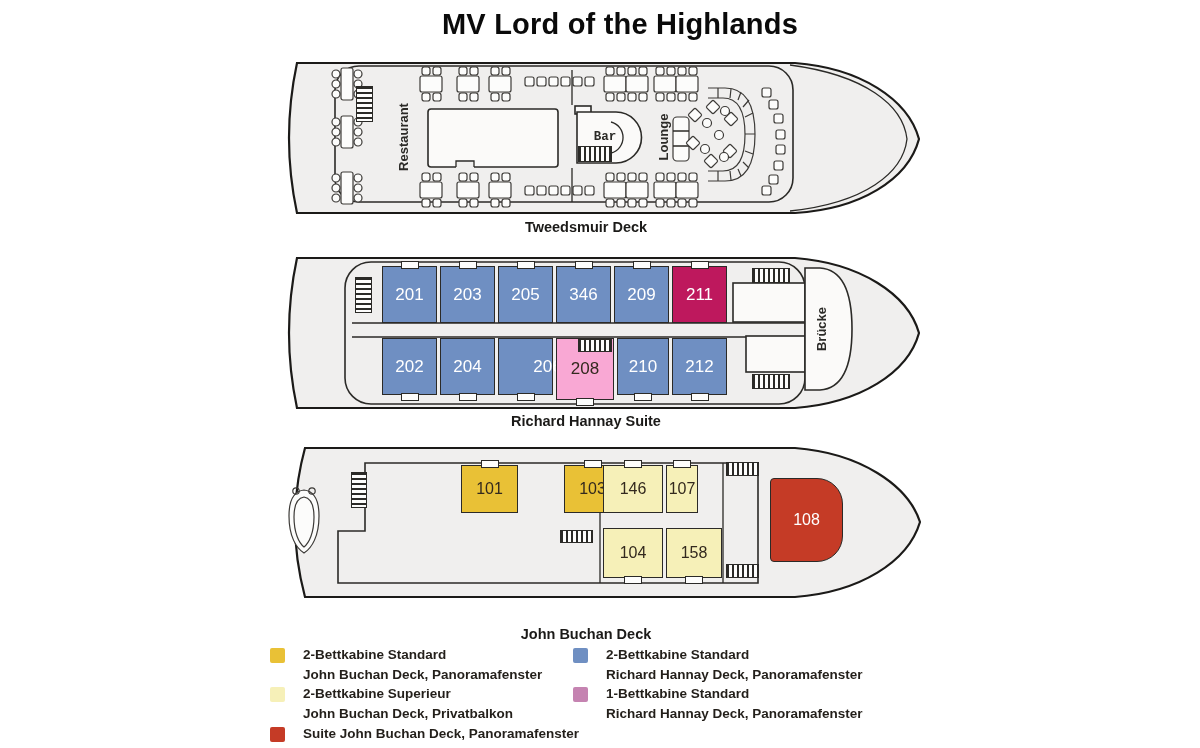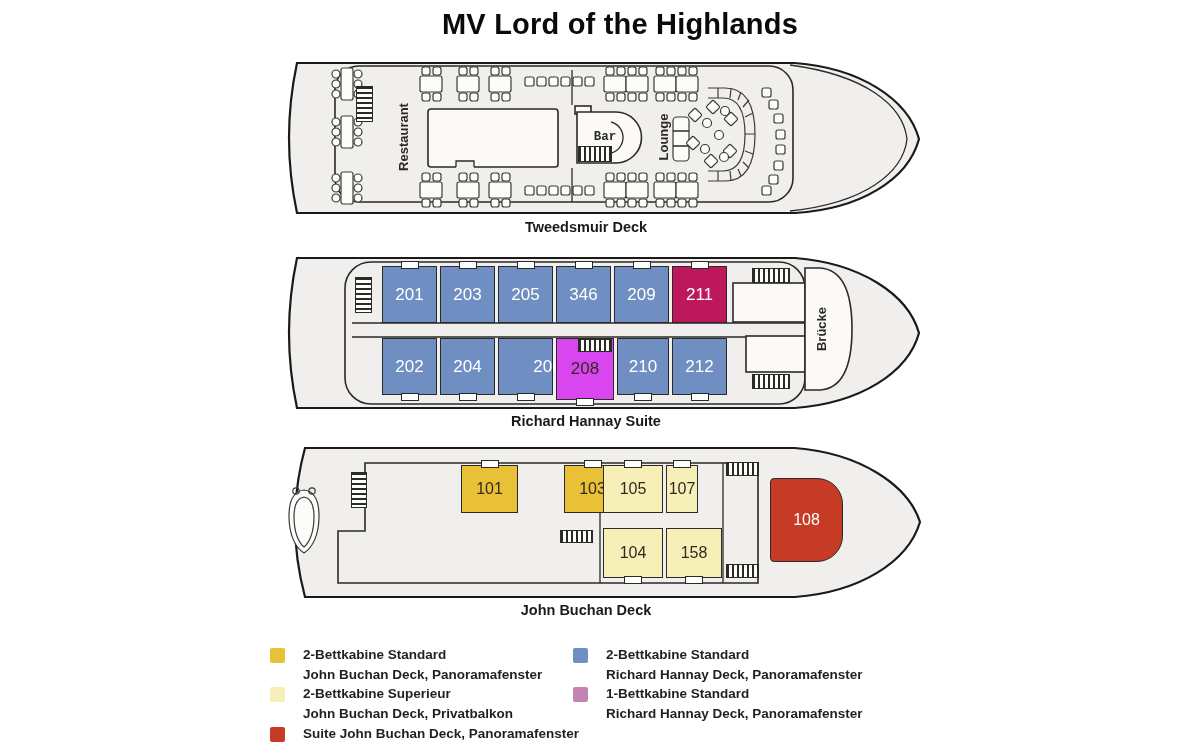--- a/index.html
+++ b/index.html
@@ -176,21 +176,21 @@
     </div>
   <div class="cabin door-bottom" style="left: 382px; top: 338px; width: 55px; height: 57px; background: rgb(111, 143, 194); color: rgb(255, 255, 255);">
       <span>202</span>
     </div>
   <div class="cabin door-bottom" style="left: 440px; top: 338px; width: 55px; height: 57px; background: rgb(111, 143, 194); color: rgb(255, 255, 255);">
       <span>204</span>
     </div>
   <div class="cabin door-bottom" style="left: 498px; top: 338px; width: 55px; height: 57px; background: rgb(111, 143, 194); color: rgb(255, 255, 255); padding-left: 44px;">
       <span>206</span>
     </div>
-  <div class="cabin door-bottom" style="left: 556px; top: 338px; width: 58px; height: 62px; background: #d946ef; color: rgb(51, 41, 30);">
+  <div class="cabin door-bottom" style="left: 556px; top: 338px; width: 58px; height: 62px; background: #f9a8d4; color: rgb(51, 41, 30);">
       <span>208</span>
     </div>
   <div class="st st-v abs" style="left:578px;top:339px;width:34px;height:13px;"></div>
   <div class="cabin door-bottom" style="left: 617px; top: 338px; width: 52px; height: 57px; background: rgb(111, 143, 194); color: rgb(255, 255, 255);">
       <span>210</span>
     </div>
   <div class="cabin door-bottom" style="left: 672px; top: 338px; width: 55px; height: 57px; background: rgb(111, 143, 194); color: rgb(255, 255, 255);">
       <span>212</span>
     </div>
   <div class="abs deck-caption" style="top:413px;">Richard Hannay Suite</div>
@@ -211,35 +211,35 @@
   <div class="st st-v abs" style="left:726px;top:462px;width:33px;height:14px;"></div>
   <div class="st st-v abs" style="left:726px;top:564px;width:33px;height:14px;"></div>
 
   <div class="cabin jb door-top" style="left: 461px; top: 465px; width: 57px; height: 48px; background: rgb(233, 193, 54); color: rgb(51, 41, 30);">
       <span>101</span>
     </div>
   <div class="cabin jb door-top" style="left: 521px; top: 465px; width: 57px; height: 48px; background: rgb(233, 193, 54); color: rgb(51, 41, 30); margin-left: 43px;">
       <span>103</span>
     </div>
   <div class="cabin jb door-top" style="left: 603px; top: 465px; width: 60px; height: 48px; background: rgb(246, 240, 184); color: rgb(51, 41, 30);">
-      <span>105</span>
+      <span>146</span>
     </div>
   <div class="cabin jb door-top" style="left: 666px; top: 465px; width: 32px; height: 48px; background: rgb(246, 240, 184); color: rgb(51, 41, 30);">
       <span>107</span>
     </div>
   <div class="cabin jb door-bottom" style="left: 603px; top: 528px; width: 60px; height: 50px; background: rgb(246, 240, 184); color: rgb(51, 41, 30);">
       <span>104</span>
     </div>
   <div class="cabin jb door-bottom" style="left: 666px; top: 528px; width: 56px; height: 50px; background: rgb(246, 240, 184); color: rgb(51, 41, 30);">
       <span>158</span>
     </div>
   <div class="cabin jb suite" style="left: 770px; top: 478px; width: 73px; height: 84px; background: rgb(197, 59, 38); color: rgb(255, 255, 255);">
       <span>108</span>
     </div>
-  <div class="abs deck-caption" style="top:602px;">John Buchan Deck</div>
+  <div class="abs deck-caption" style="top:626px;">John Buchan Deck</div>
 
   <div class="legend-col" style="left:270px;">
     <div class="lg-item">
       <span class="sw" style="background: rgb(233, 193, 54);"></span>
       <div class="lg-text">
         <div>2-Bettkabine Standard</div>
         <div>John Buchan Deck, Panoramafenster</div>
       </div>
     </div>
     <div class="lg-item">

